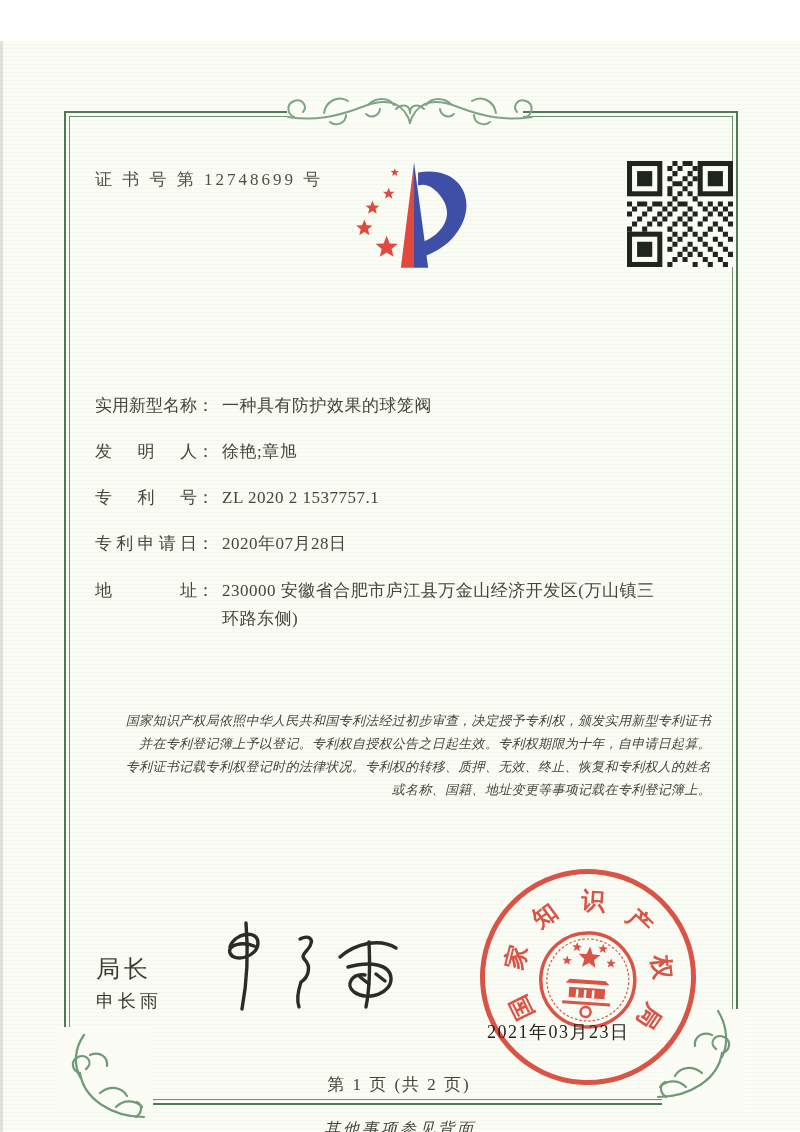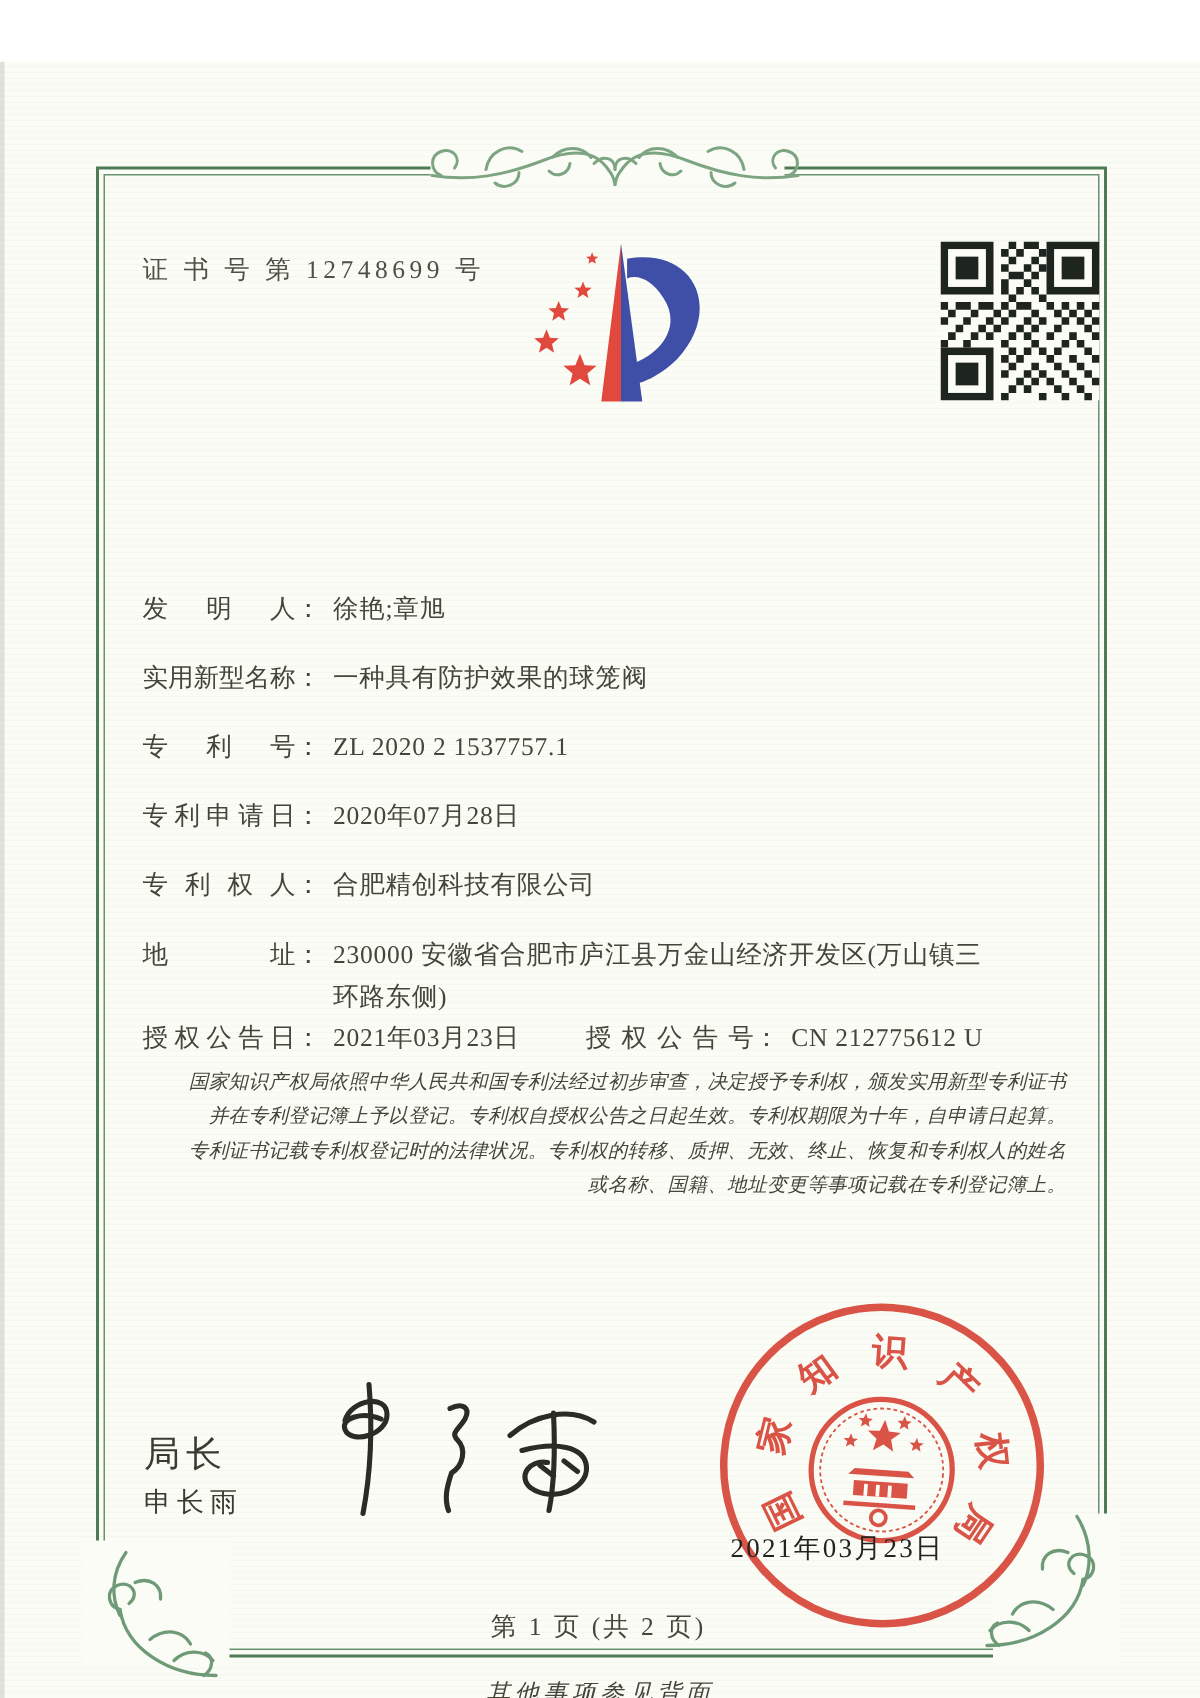--- a/index.html
+++ b/index.html
@@ -135,39 +135,33 @@
       <rect x="2" y="2" width="3" height="3"></rect>
         <rect x="16" y="2" width="3" height="3"></rect>
         <rect x="2" y="16" width="3" height="3"></rect>
       <path d="M9 0h1v1h-1z M11 0h1v1h-1z M12 0h1v1h-1z M8 1h1v1h-1z M10 1h1v1h-1z M13 1h1v1h-1z M9 2h1v1h-1z M12 2h1v1h-1z M8 3h1v1h-1z M11 3h1v1h-1z M13 3h1v1h-1z M9 4h1v1h-1z M10 4h1v1h-1z M12 4h1v1h-1z M8 5h1v1h-1z M11 5h1v1h-1z M8 6h1v1h-1z M10 6h1v1h-1z M12 6h1v1h-1z M9 7h1v1h-1z M13 7h1v1h-1z M0 8h1v1h-1z M2 8h1v1h-1z M3 8h1v1h-1z M5 8h1v1h-1z M6 8h1v1h-1z M8 8h1v1h-1z M10 8h1v1h-1z M11 8h1v1h-1z M14 8h1v1h-1z M16 8h1v1h-1z M18 8h1v1h-1z M20 8h1v1h-1z M1 9h1v1h-1z M4 9h1v1h-1z M7 9h1v1h-1z M9 9h1v1h-1z M12 9h1v1h-1z M15 9h1v1h-1z M17 9h1v1h-1z M19 9h1v1h-1z M0 10h1v1h-1z M3 10h1v1h-1z M6 10h1v1h-1z M8 10h1v1h-1z M11 10h1v1h-1z M13 10h1v1h-1z M16 10h1v1h-1z M18 10h1v1h-1z M20 10h1v1h-1z M2 11h1v1h-1z M5 11h1v1h-1z M7 11h1v1h-1z M10 11h1v1h-1z M12 11h1v1h-1z M15 11h1v1h-1z M19 11h1v1h-1z M1 12h1v1h-1z M4 12h1v1h-1z M6 12h1v1h-1z M9 12h1v1h-1z M11 12h1v1h-1z M14 12h1v1h-1z M17 12h1v1h-1z M20 12h1v1h-1z M0 13h1v1h-1z M3 13h1v1h-1z M8 13h1v1h-1z M12 13h1v1h-1z M16 13h1v1h-1z M18 13h1v1h-1z M9 14h1v1h-1z M11 14h1v1h-1z M13 14h1v1h-1z M15 14h1v1h-1z M19 14h1v1h-1z M8 15h1v1h-1z M10 15h1v1h-1z M14 15h1v1h-1z M17 15h1v1h-1z M20 15h1v1h-1z M9 16h1v1h-1z M12 16h1v1h-1z M15 16h1v1h-1z M18 16h1v1h-1z M8 17h1v1h-1z M11 17h1v1h-1z M13 17h1v1h-1z M16 17h1v1h-1z M19 17h1v1h-1z M10 18h1v1h-1z M12 18h1v1h-1z M14 18h1v1h-1z M17 18h1v1h-1z M20 18h1v1h-1z M9 19h1v1h-1z M11 19h1v1h-1z M15 19h1v1h-1z M18 19h1v1h-1z M8 20h1v1h-1z M13 20h1v1h-1z M16 20h1v1h-1z M19 20h1v1h-1z"></path>
     </g>
   </svg>
 
 
   <div class="fields">
     <div class="row">
+      <span class="flabel">实用新型名称</span><span>：</span><span class="fvalue">一种具有防护效果的球笼阀</span>
+    </div>
+    <div class="row">
       <span class="flabel">发明人</span><span>：</span><span class="fvalue">徐艳;章旭</span>
     </div>
     <div class="row">
-      <span class="flabel">实用新型名称</span><span>：</span><span class="fvalue">一种具有防护效果的球笼阀</span>
-    </div>
-    <div class="row">
       <span class="flabel">专利号</span><span>：</span><span class="fvalue">ZL 2020 2 1537757.1</span>
     </div>
     <div class="row">
       <span class="flabel">专利申请日</span><span>：</span><span class="fvalue">2020年07月28日</span>
-    </div>
-    <div class="row">
-      <span class="flabel">专利权人</span><span>：</span><span class="fvalue">合肥精创科技有限公司</span>
     </div>
     <div class="row address">
       <span class="flabel">地址</span><span>：</span><span class="fvalue">230000 安徽省合肥市庐江县万金山经济开发区(万山镇三环路东侧)</span>
-    </div>
-    <div class="row">
-      <span class="flabel">授权公告日</span><span>：</span><span class="fvalue">2021年03月23日</span><span class="pair2"><span class="flabel wide">授权公告号</span><span>：</span><span class="fvalue">CN 212775612 U</span></span>
     </div>
   </div>
 
   <div class="paras">
     <p>国家知识产权局依照中华人民共和国专利法经过初步审查，决定授予专利权，颁发实用新型专利证书并在专利登记簿上予以登记。专利权自授权公告之日起生效。专利权期限为十年，自申请日起算。</p>
     <p>专利证书记载专利权登记时的法律状况。专利权的转移、质押、无效、终止、恢复和专利权人的姓名或名称、国籍、地址变更等事项记载在专利登记簿上。</p>
   </div>
 
   <div class="sig-title">局长</div>
   <div class="sig-name">申长雨</div>

